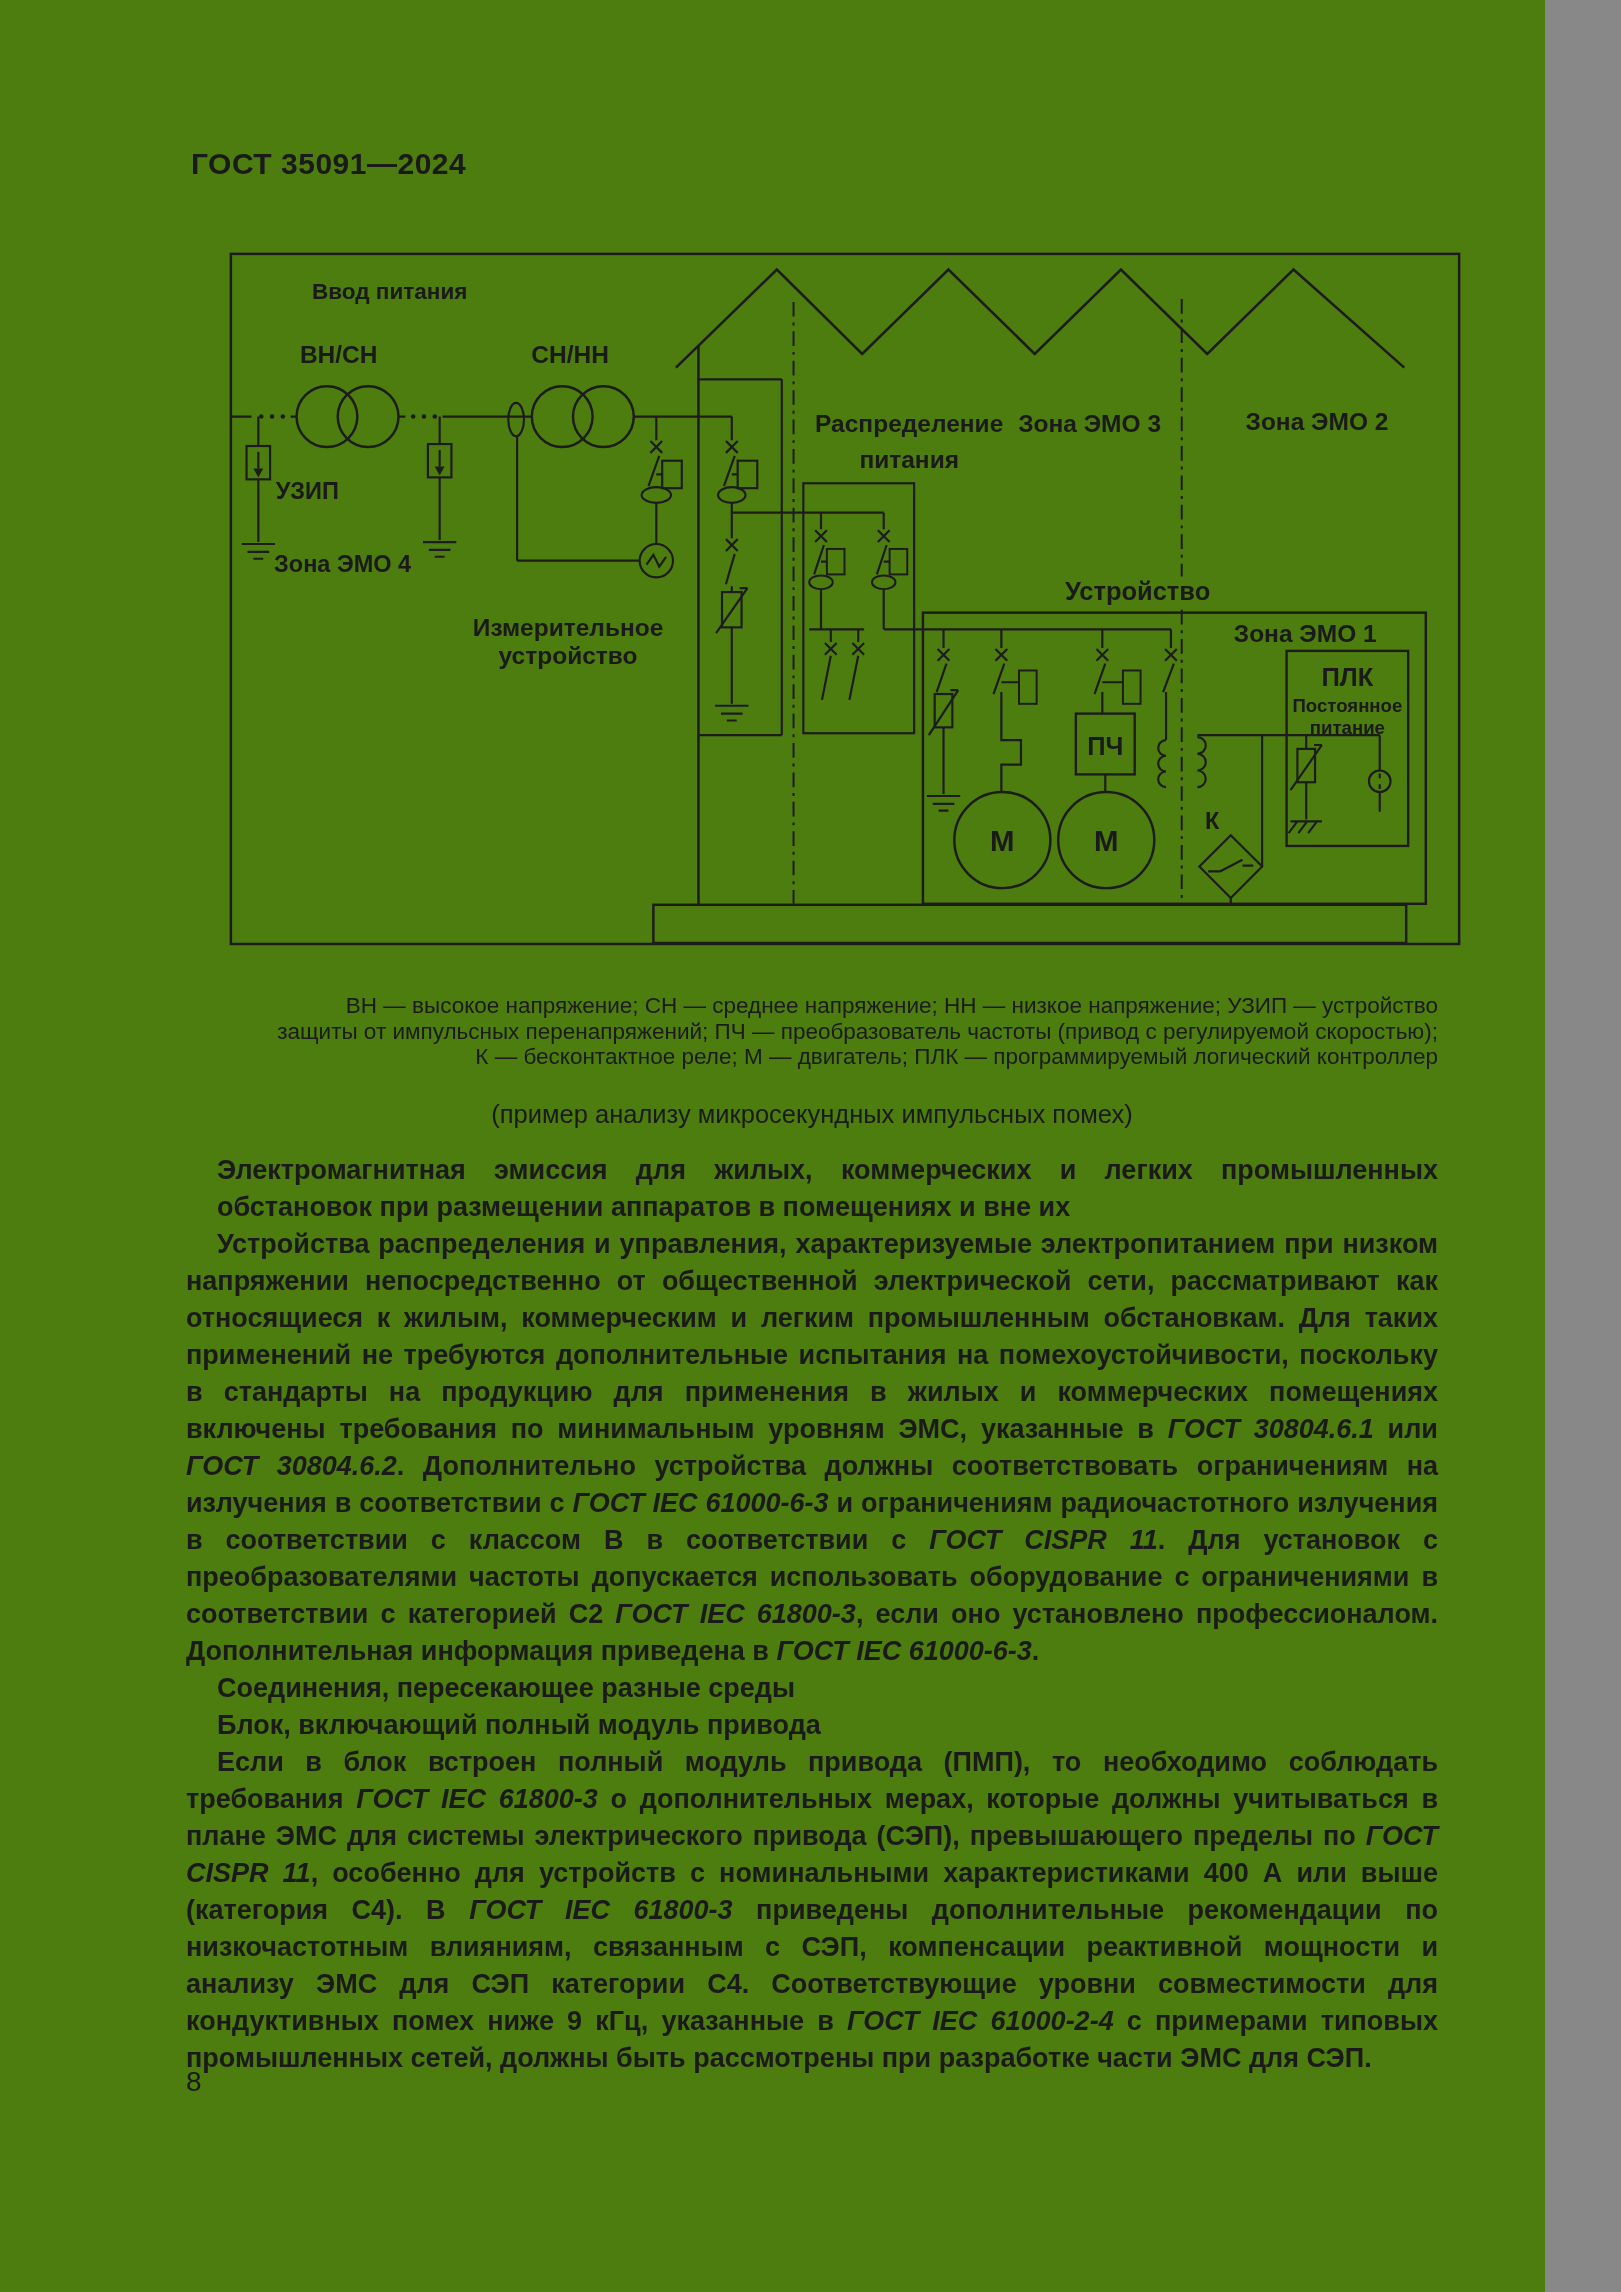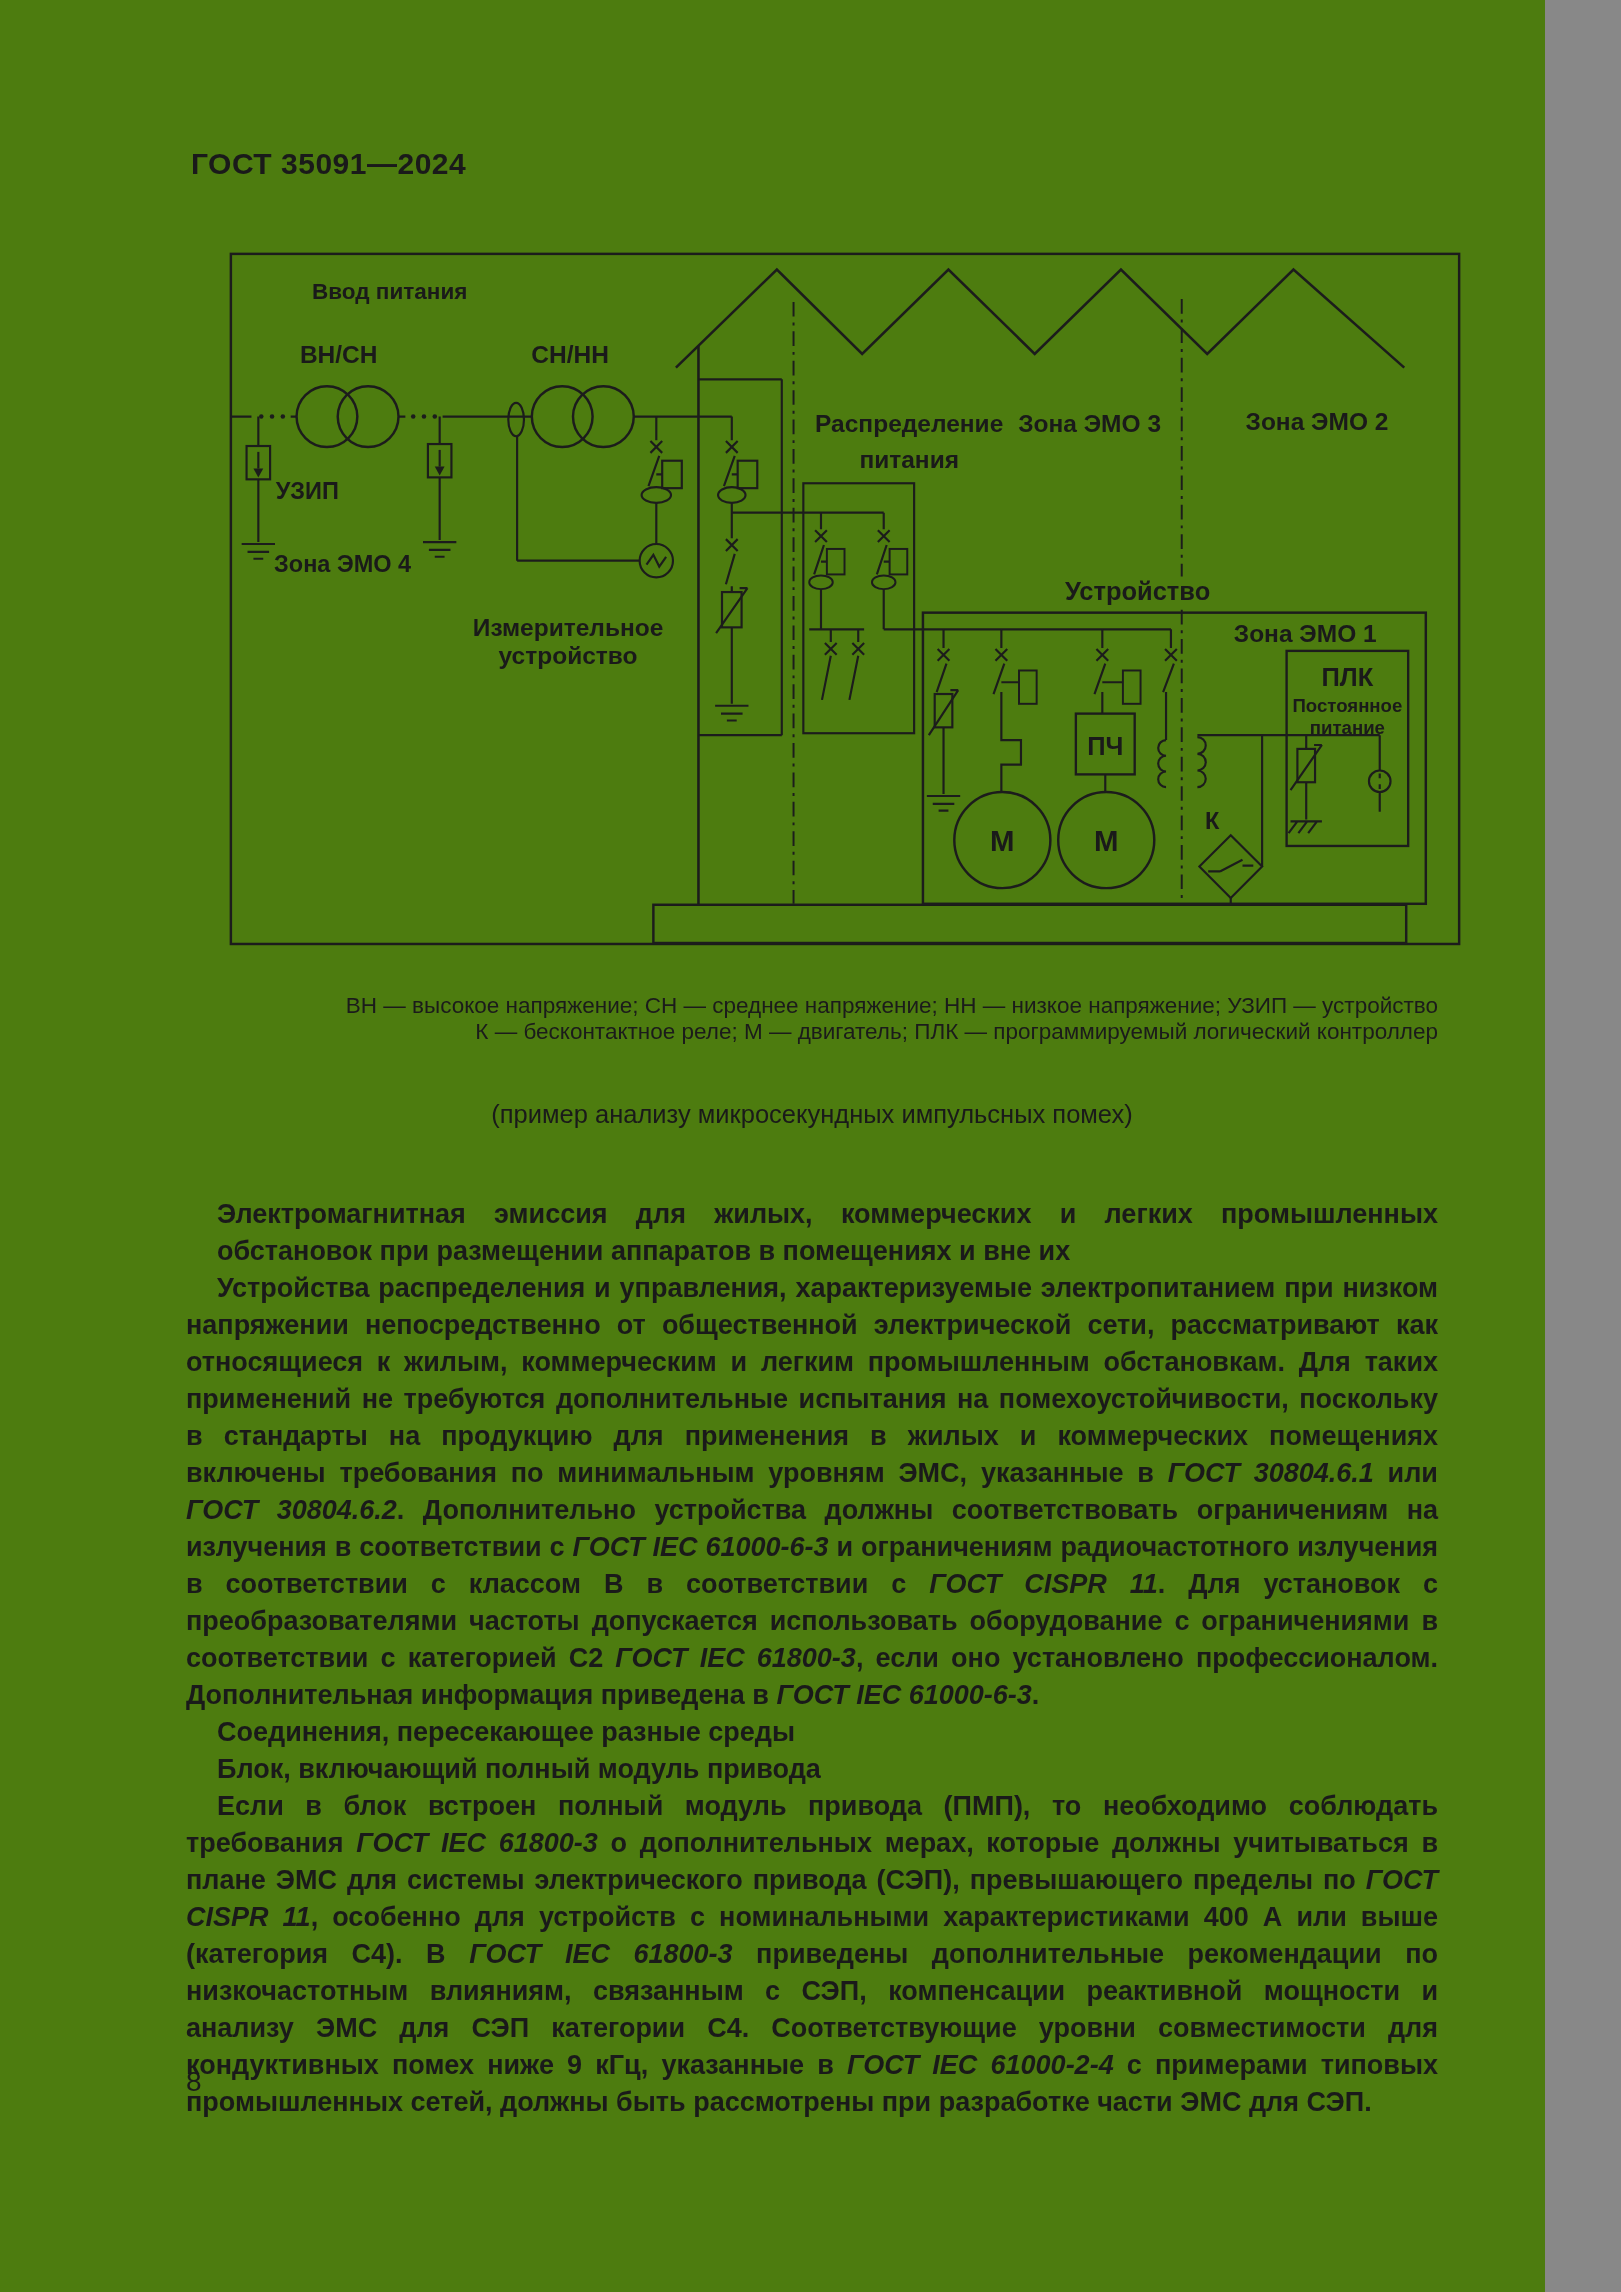--- a/index.html
+++ b/index.html
@@ -18,21 +18,21 @@
   .figure-svg{position:absolute;left:225px;top:245px;}
   .figure-legend{
     position:absolute;left:186px;top:993px;width:1252px;
     text-align:right;font-size:22.5px;line-height:25.5px;color:#1b1b1b;
   }
   .figure-caption{
     position:absolute;left:186px;top:1098px;width:1252px;
     text-align:center;font-size:25.5px;line-height:32px;
   }
   .body-text{
-    position:absolute;left:186px;top:1196px;width:1252px;
+    position:absolute;left:186px;top:1152px;width:1252px;
     font-size:27px;line-height:37px;text-align:justify;
   }
   .body-text p{margin:0;}
   .body-text p.h{font-weight:bold;margin-left:31px;}
   .body-text p.p{text-indent:31px;font-weight:bold;}
   .body-text .it{font-style:italic;}
   .page-number{
     position:absolute;left:186px;top:2066px;
     font-size:28px;
   }
@@ -219,20 +219,21 @@
     <text class="dlabel" x="1375" y="726" font-size="19">Постоянное</text>
     <text class="dlabel" x="1375" y="749" font-size="19">питание</text>
     <text class="dlabel" x="1128" y="770" font-size="26">ПЧ</text>
     <text class="dlabel" x="1237" y="846" font-size="24">К</text>
     <text class="dlabel" x="1023" y="868" font-size="30">М</text>
     <text class="dlabel" x="1129" y="868" font-size="30">М</text>
   </svg>
 
   <div class="figure-legend">
     <div>ВН — высокое напряжение; СН — среднее напряжение; НН — низкое напряжение; УЗИП — устройство</div>
+    <div>защиты от импульсных перенапряжений; ПЧ — преобразователь частоты (привод с регулируемой скоростью);</div>
     <div>К — бесконтактное реле; М — двигатель; ПЛК — программируемый логический контроллер</div>
   </div>
 
   <div class="figure-caption">
     <div>(пример анализу микросекундных импульсных помех)</div>
   </div>
 
   <div class="body-text">
       <p class="h"><span>Электромагнитная эмиссия для жилых, коммерческих и легких промышленных обстановок при размещении аппаратов в помещениях и вне их</span></p>
       <p class="p"><span>Устройства распределения и управления, характеризуемые электропитанием при низком напряжении непосредственно от общественной электрической сети, рассматривают как относящиеся к жилым, коммерческим и легким промышленным обстановкам. Для таких применений не требуются дополнительные испытания на помехоустойчивости, поскольку в стандарты на продукцию для применения в жилых и коммерческих помещениях включены требования по минимальным уровням ЭМС, указанные в </span><span class="it">ГОСТ 30804.6.1</span><span> или </span><span class="it">ГОСТ 30804.6.2</span><span>. Дополнительно устройства должны соответствовать ограничениям на излучения в соответствии с </span><span class="it">ГОСТ IEC 61000-6-3</span><span> и ограничениям радиочастотного излучения в соответствии с классом В в соответствии с </span><span class="it">ГОСТ CISPR 11</span><span>. Для установок с преобразователями частоты допускается использовать оборудование с ограничениями в соответствии с категорией С2 </span><span class="it">ГОСТ IEC 61800-3</span><span>, если оно установлено профессионалом. Дополнительная информация приведена в </span><span class="it">ГОСТ IEC 61000-6-3</span><span>.</span></p>

